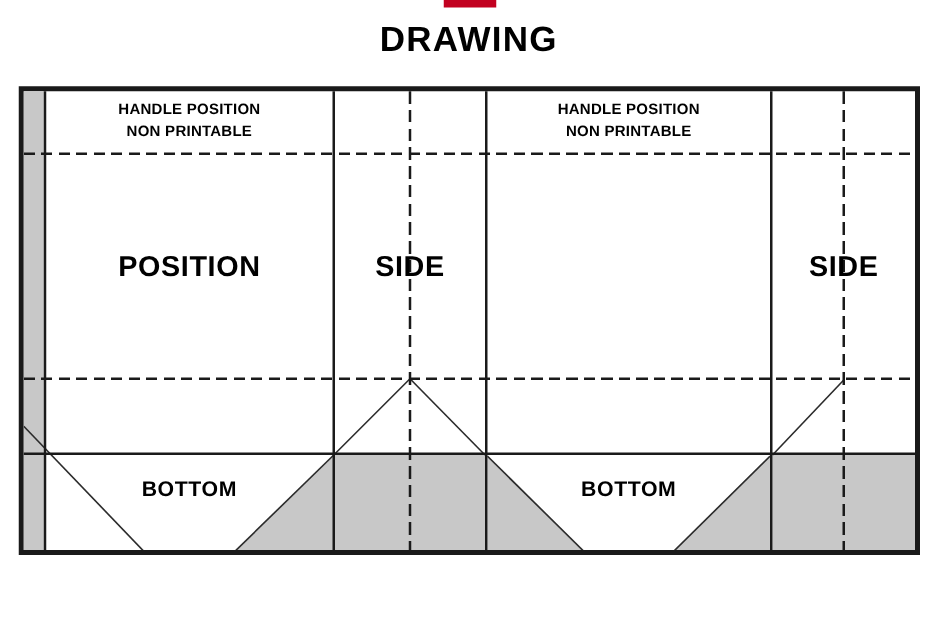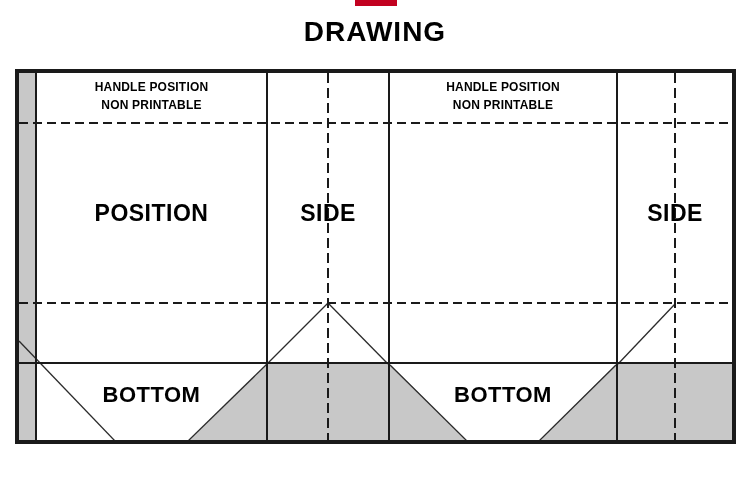--- a/index.html
+++ b/index.html
@@ -94,21 +94,21 @@
   }
   .note span { position: static; display: block; }
   .label {
     top: 127px;
     font-size: 23px;
     font-weight: bold;
     letter-spacing: 0.5px;
   }
   .bottom-label {
     top: 309px;
-    font-size: 22px;
+    font-size: 17px;
     font-weight: bold;
     letter-spacing: 0.5px;
   }
   .col-front { left: 18px;  width: 229px; }
   .col-side1 { left: 249px; width: 120px; }
   .col-back  { left: 371px; width: 226px; }
   .col-side2 { left: 599px; width: 114px; }
 </style>
 </head>
 <body>

